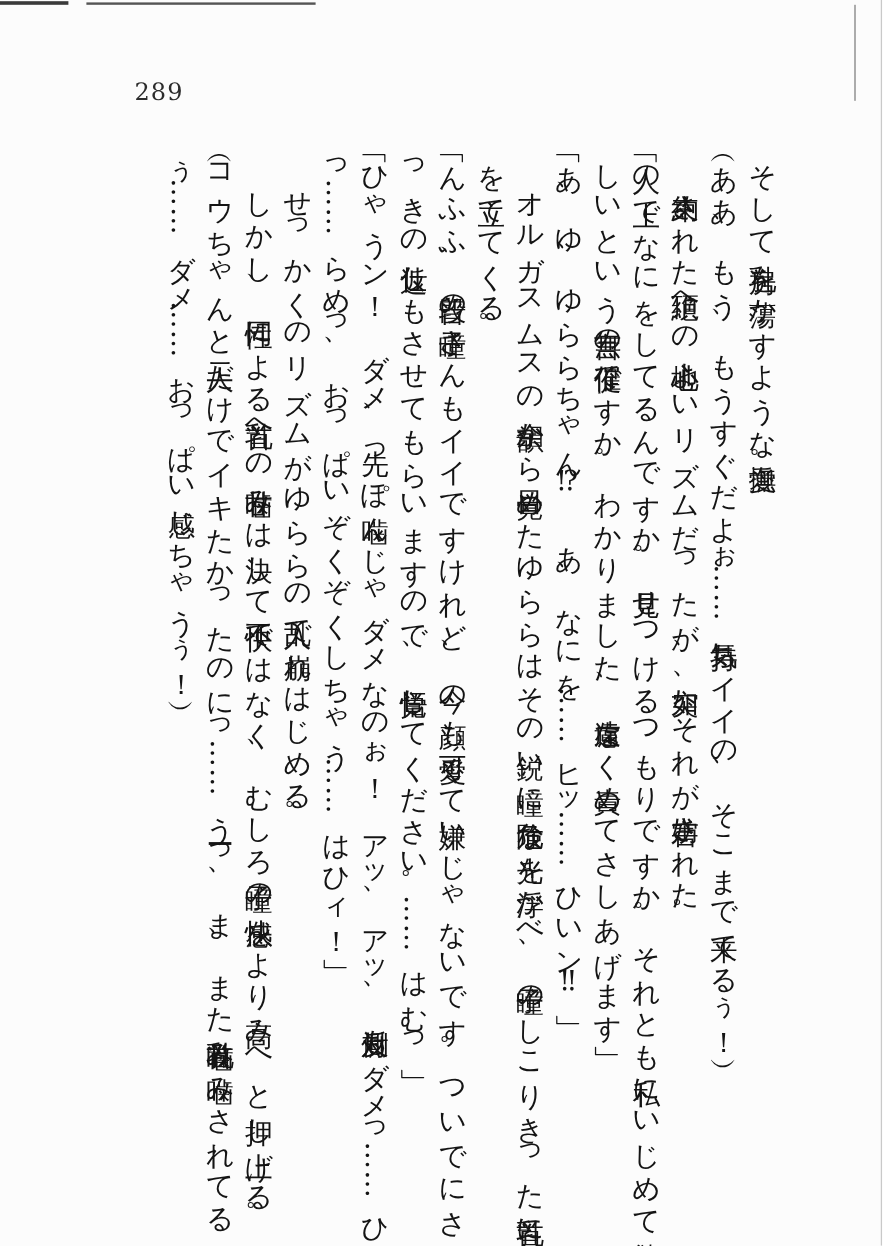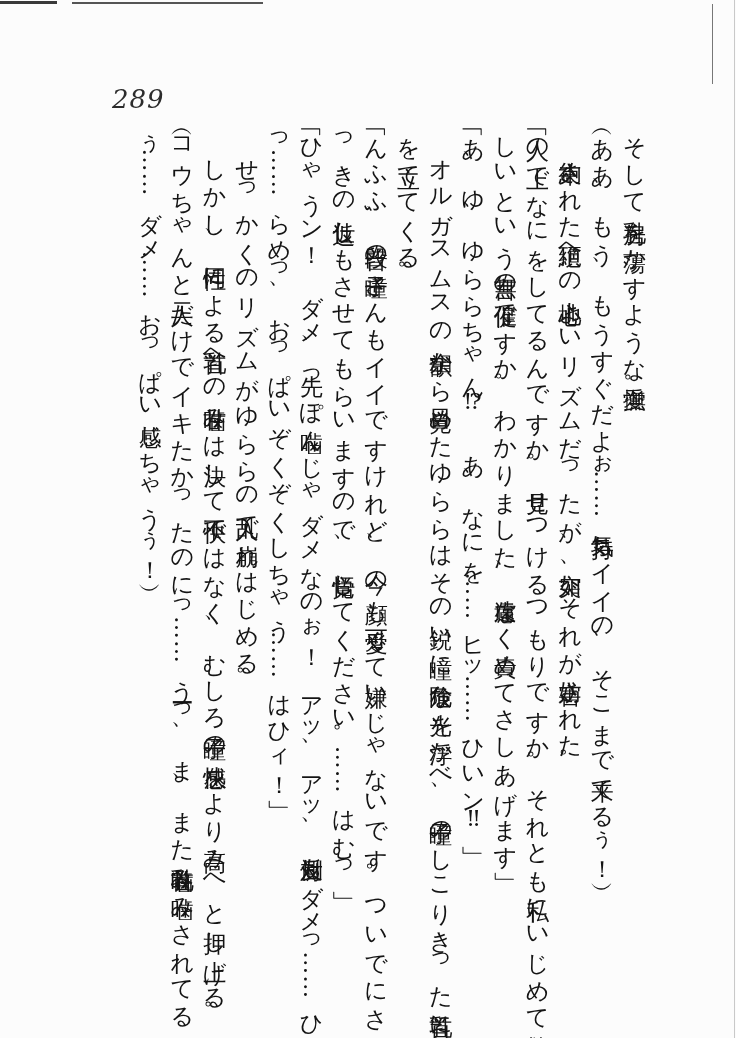--- a/index.html
+++ b/index.html
@@ -15,25 +15,23 @@
     font-family: "DejaVu Serif", "Liberation Serif", serif;
   }
   .book-page {
     position: absolute;
     inset: 0;
   }
   .page-number {
     position: absolute;
     top: 64px;
     left: 112px;
-    font-size: 26px;
-    font-style: italic;
+    font-size: 20px;
     letter-spacing: 1px;
     color: #2c2c2c;
-    margin-top: 20px;
   }
   .text-area {
     position: absolute;
     top: 121px;
     right: 85px;
     height: 916px;
     writing-mode: vertical-rl;
     text-orientation: mixed;
     font-size: 23px;
     line-height: 32.3px;

